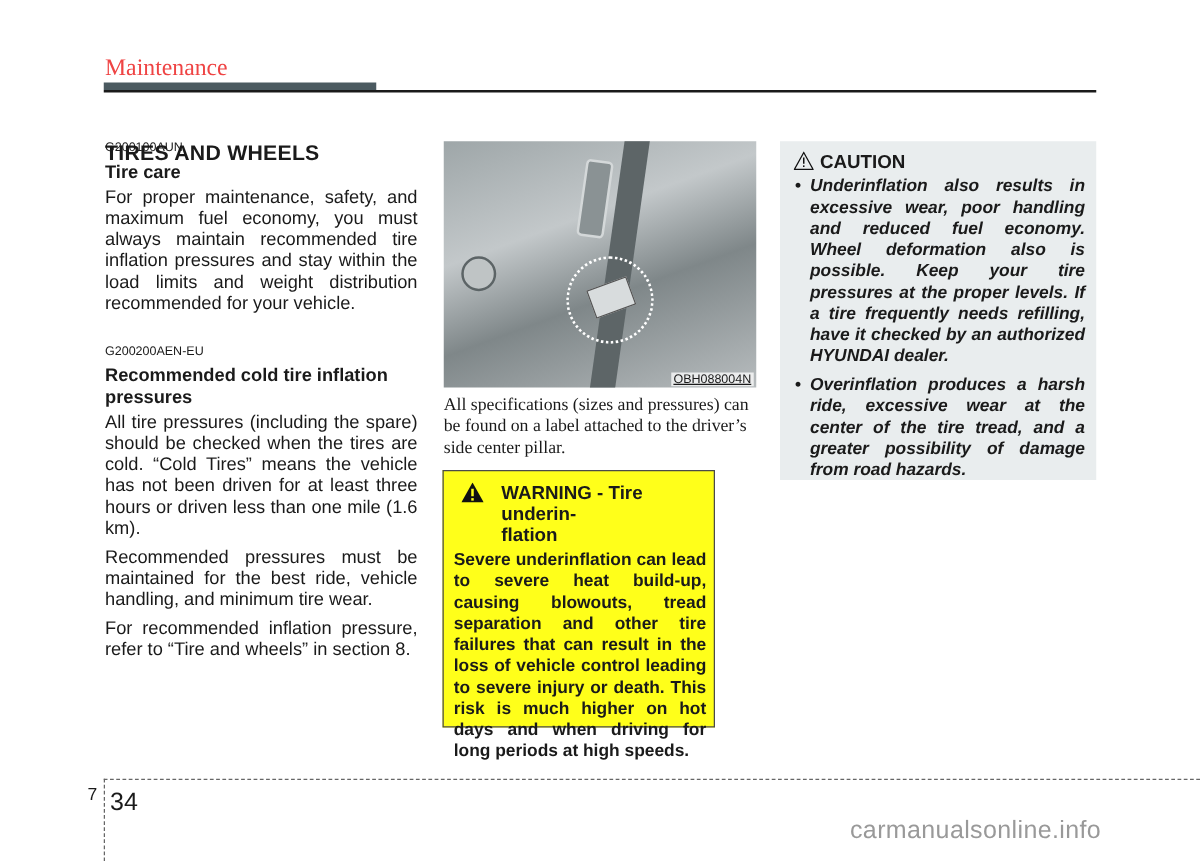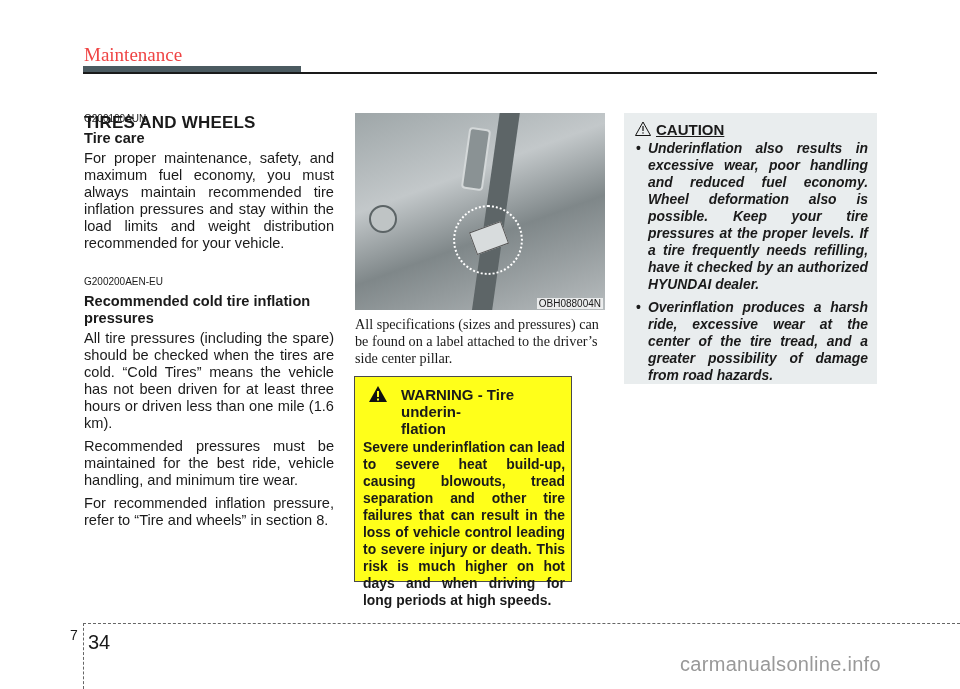--- a/index.html
+++ b/index.html
@@ -13,29 +13,29 @@
     .col { width:250px; font-size:14.6px; line-height:17px; }
     .col p { margin:0 0 6px 0; text-align:justify; text-align-last:left; }
     .code { font-size:10px; line-height:12px; margin:0 0 5px 0; }
     .sub { font-weight:bold; font-size:14.6px; line-height:17px; margin:0 0 3px 0; }
     .photo { left:355px; top:113px; width:250px; height:197px; background:linear-gradient(160deg,#9ea6a8 0%,#c3c8ca 35%,#7f8789 60%,#b7bcbe 100%); overflow:hidden; }
     .photo-circle { position:absolute; left:98px; top:92px; width:66px; height:66px; border:2px dotted #ffffff; border-radius:50%; }
     .photo-label-sticker { position:absolute; left:117px; top:113px; width:32px; height:22px; background:#d8dcdd; border:1px solid #555; transform:rotate(-20deg); }
     .photo-vent { position:absolute; left:110px; top:15px; width:18px; height:58px; background:#8a9294; border:2px solid #d4d8d9; border-radius:4px; transform:rotate(8deg); }
     .photo-knob { position:absolute; left:14px; top:92px; width:24px; height:24px; border-radius:50%; background:#bfc4c5; border:2px solid #5c6466; }
     .photo-pillar { position:absolute; left:130px; top:-10px; width:20px; height:230px; background:#5d6567; transform:rotate(8deg); }
-    .photo-code { position:absolute; right:2px; bottom:1px; font-size:10px; color:#1a1a1a; background:rgba(255,255,255,0.75); padding:0 2px; }
+    .photo-code { position:absolute; right:2px; bottom:1px; font-size:10px; color:#1a1a1a; background:rgba(255,255,255,0.75); padding:0 2px;text-decoration:underline; }
     .caption { left:355px; top:316px; width:252px; font-size:14.2px; line-height:17px;font-family:Liberation Serif, serif; }
     .warning { left:354px; top:376px; width:218px; height:206px; background:#ffff1a; border:1px solid #4a4a4a; box-sizing:border-box; padding:9px 6px 0 8px; }
     .warn-title { font-weight:bold; font-size:15px; line-height:17px; padding-left:38px; position:relative; }
     .warn-title .tri { position:absolute; left:6px; top:0px; width:18px; height:16px; }
     .warn-title .line2 { display:block; text-align:left; }
     .warn-body { font-weight:bold; font-size:13.9px; line-height:17px; text-align:justify; text-align-last:left; margin-top:2px; }
     .caution { left:624px; top:113px; width:253px; height:271px; background:#e9edee; box-sizing:border-box; padding:8px 9px 0 10px; }
-    .caution-title { font-weight:bold; font-size:15px; line-height:18px; padding-left:22px; position:relative; margin-bottom:1px;text-decoration:underline; }
+    .caution-title { font-weight:bold; font-size:15px; line-height:18px; padding-left:22px; position:relative; margin-bottom:1px; }
     .caution-title .tri { position:absolute; left:1px; top:0px; width:16px; height:15px; }
     .caution ul { margin:0; padding:0; list-style:none; }
     .caution li { position:relative; padding-left:14px; font-weight:bold; font-style:italic; font-size:13.9px; line-height:17px; text-align:justify; text-align-last:left; margin-bottom:6px; }
     .caution li .bullet { position:absolute; left:2px; top:0; font-style:normal; }
     .footer-rule { left:83px; top:623px; width:877px; height:0; border-top:1px dashed #666; }
     .footer-vline { left:83px; top:623px; width:0; height:66px; border-left:1px dashed #666; }
     .chapter { left:70px; top:627px; font-size:14px; }
     .page { left:88px; top:631px; font-size:20px;text-align:center; }
     .watermark { left:680px; top:653px; font-size:20px; color:#999999; letter-spacing:0.3px;text-align:right; }
   </style>

